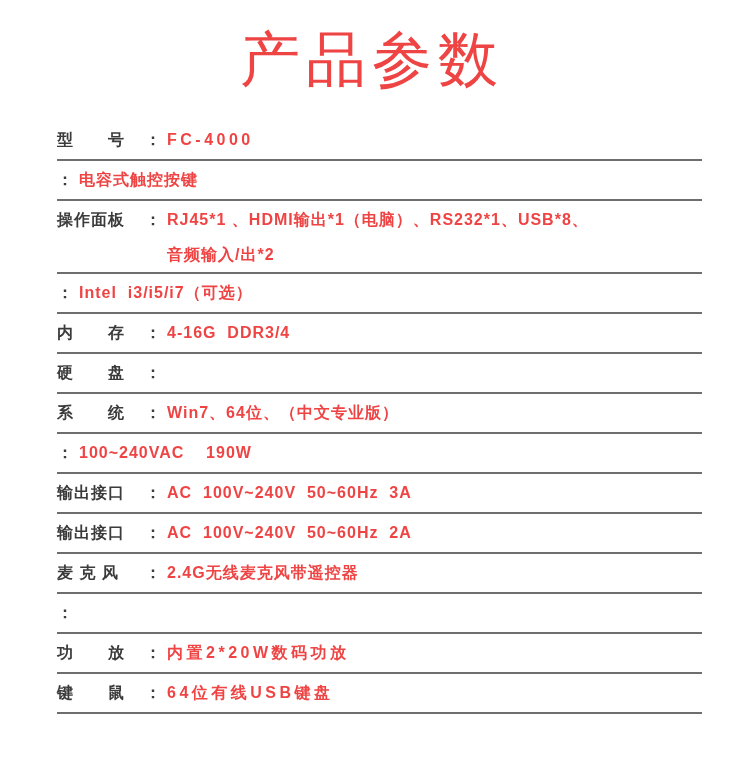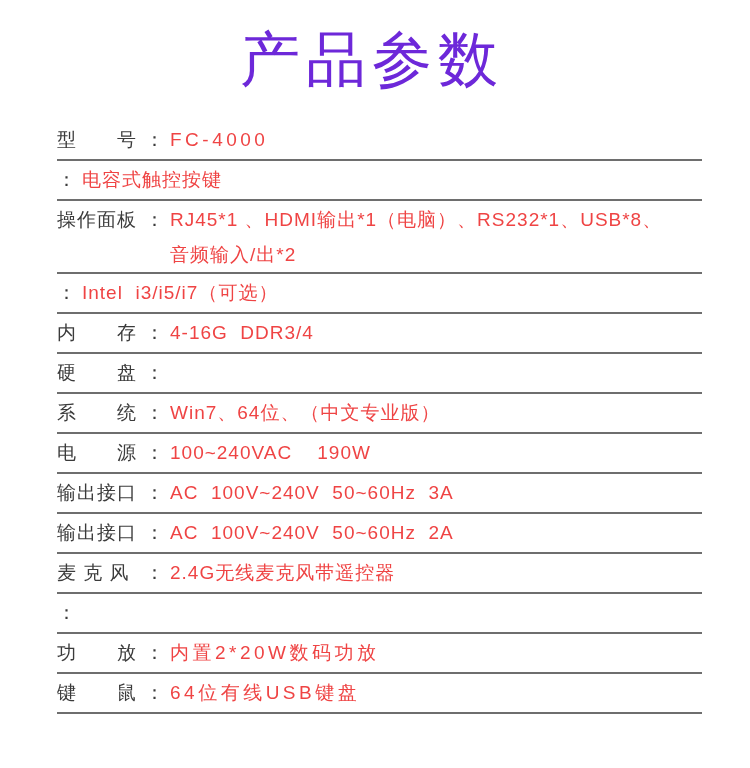--- a/index.html
+++ b/index.html
@@ -14,36 +14,37 @@
     font-family: "Liberation Sans", "DejaVu Sans", sans-serif;
     color: #3b3b3b;
   }
   .page-title {
     margin: 30px 12px 0 0;
     text-align: center;
     font-size: 60px;
     font-weight: 400;
     letter-spacing: 6px;
     padding-left: 6px; 
-    color: #6d28d9;
+    color: #ef4444;
     line-height: 1;
     white-space: nowrap;
   }
   .spec-table {
     margin: 31px 0 0 57px;
     width: 645px;
   }
   .spec-row {
     display: flex;
     align-items: flex-start;
     min-height: 37px;
     padding-top: 1px;
     border-bottom: 2px solid #6e6e6e;
-    font-size: 19px;
+    font-size: 16px;
     line-height: 35px;
+    font-weight: bold;
   }
   .spec-label {
     flex: 0 0 88px;
     letter-spacing: 1px;
     white-space: pre;
     color: #3b3b3b;
   }
   .spec-colon {
     flex: 0 0 auto;
   }
@@ -102,21 +103,20 @@
     <span class="spec-colon">：</span>
   </div>
 
   <div class="spec-row">
     <span class="spec-label">系　　统</span>
     <span class="spec-colon">：</span>
     <span class="spec-value">Win7、64位、（中文专业版）</span>
   </div>
 
   <div class="spec-row">
-    <span class="spec-label">电　　源</span>
     <span class="spec-colon">：</span>
     <span class="spec-value">100~240VAC    190W</span>
   </div>
 
   <div class="spec-row">
     <span class="spec-label">输出接口</span>
     <span class="spec-colon">：</span>
     <span class="spec-value">AC  100V~240V  50~60Hz  3A</span>
   </div>
 

